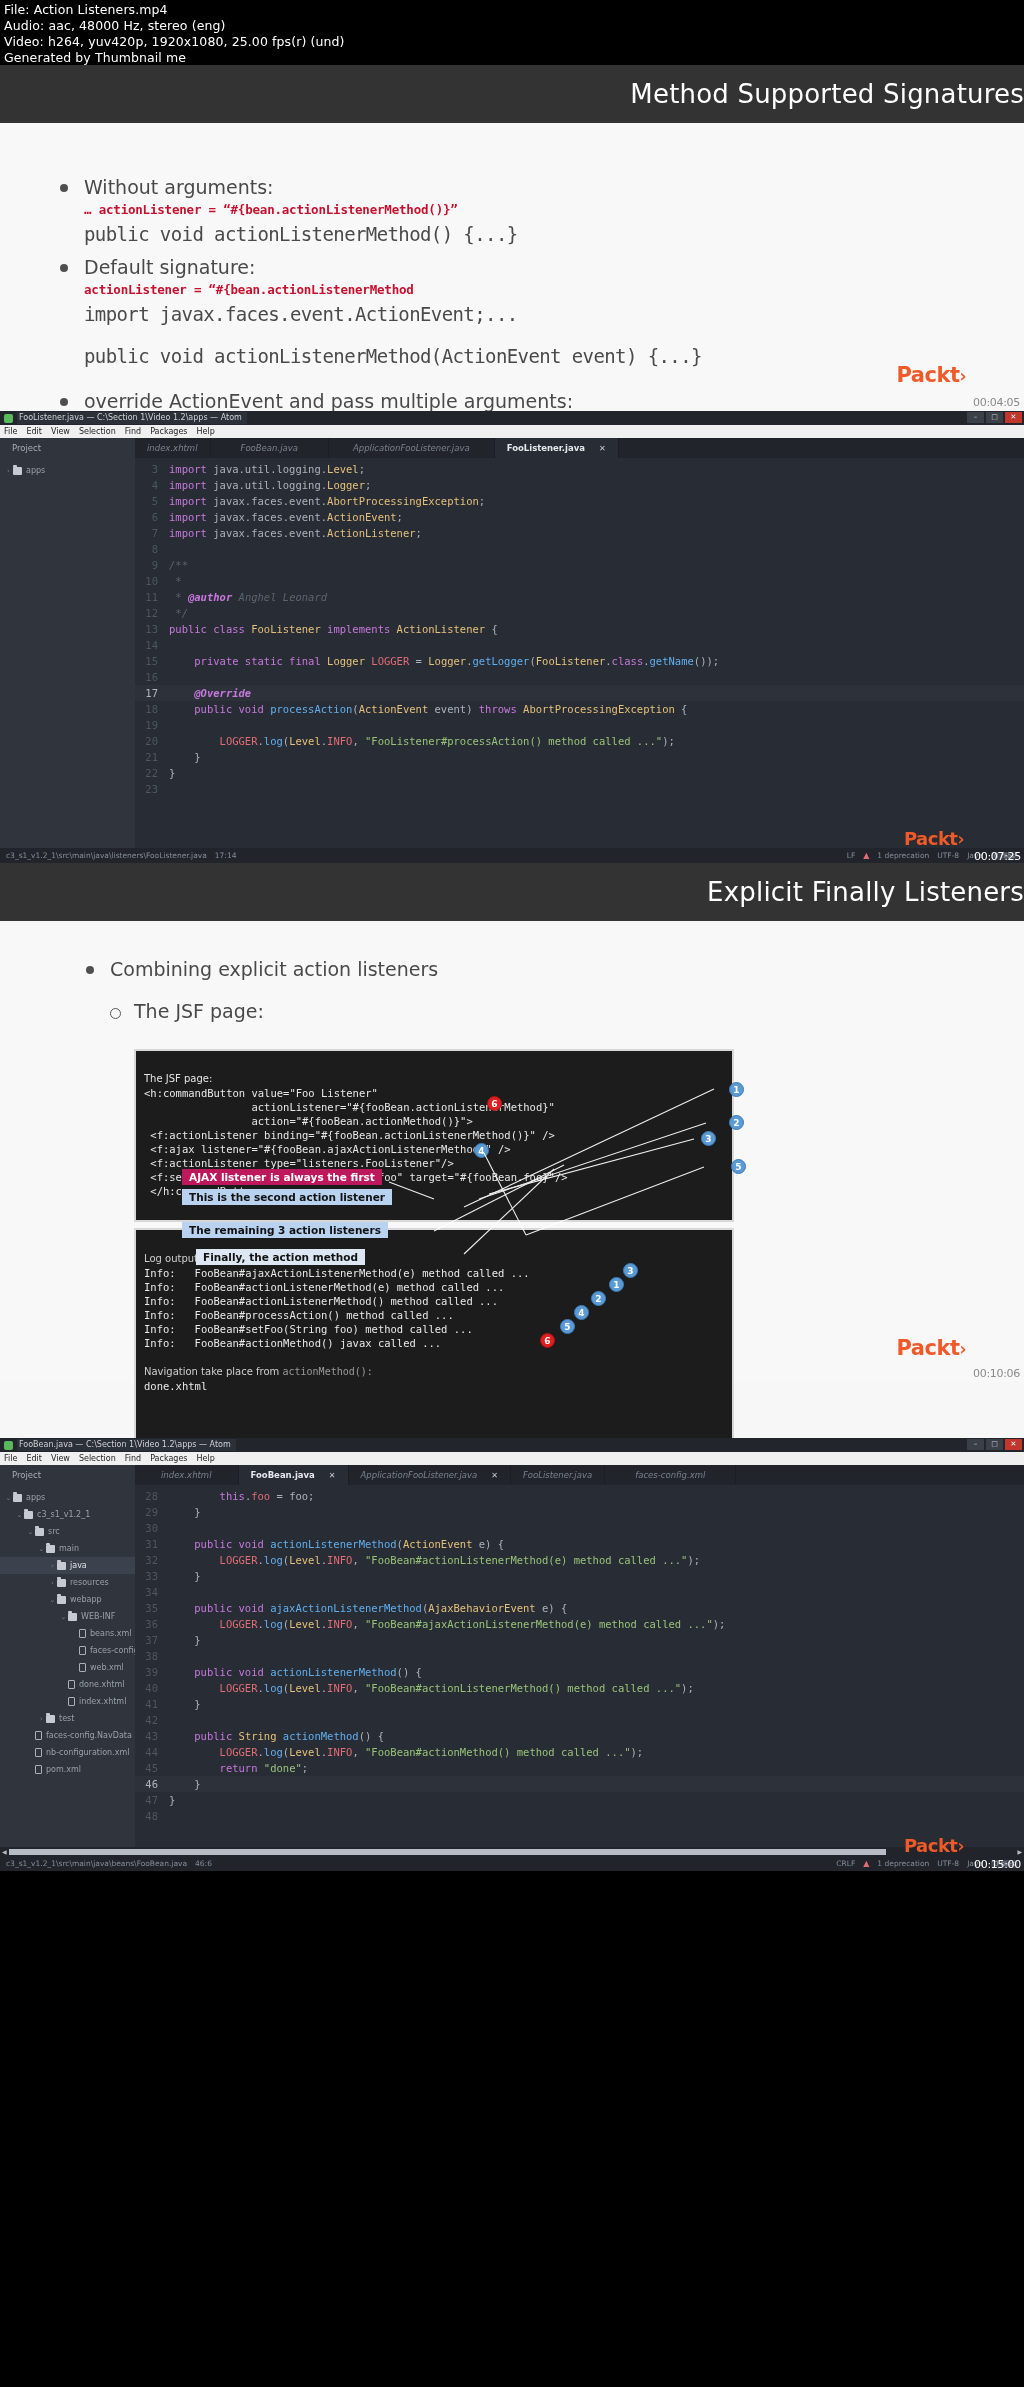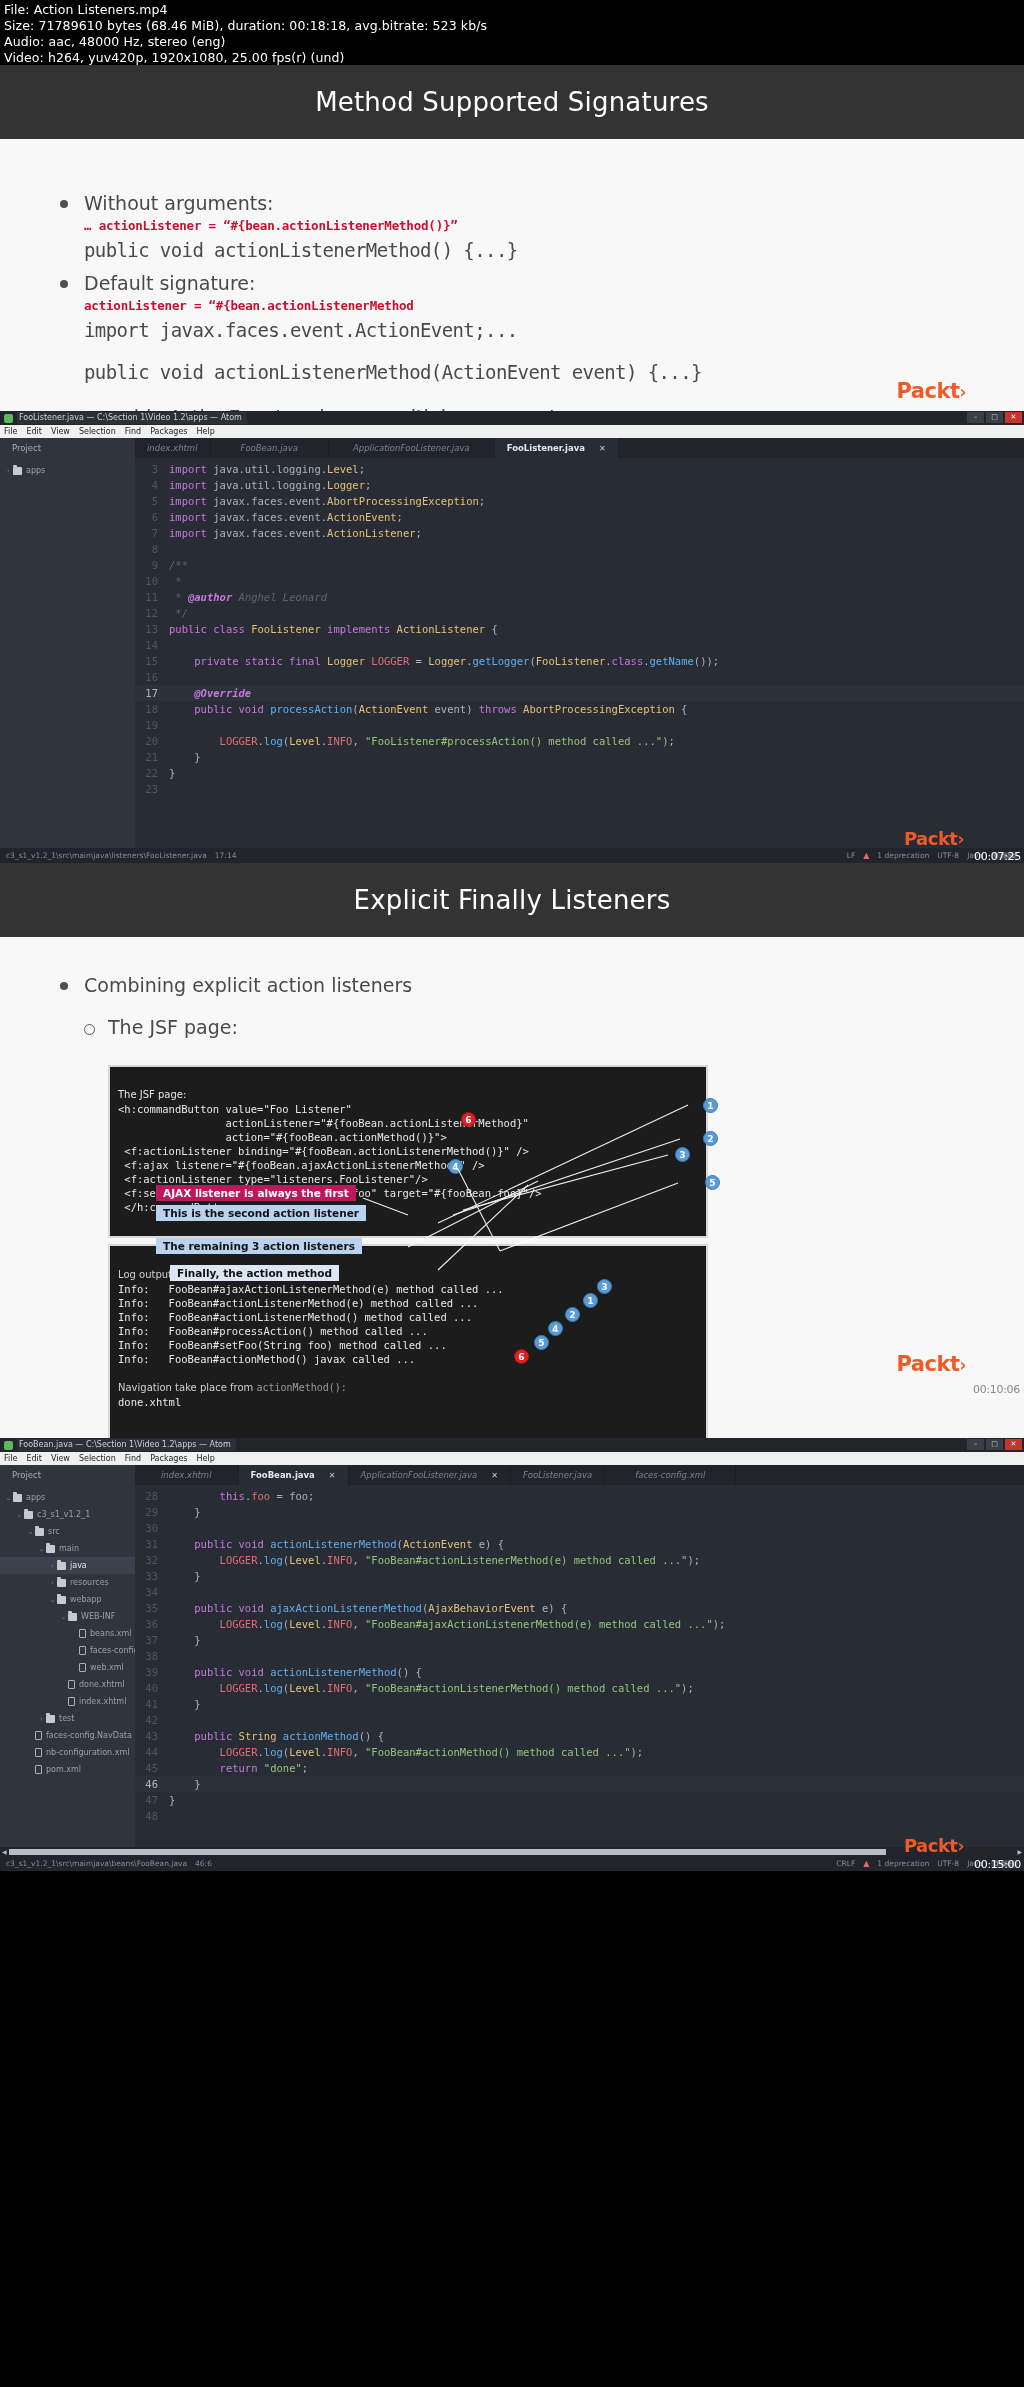--- a/index.html
+++ b/index.html
@@ -20,22 +20,22 @@
     font-size: 12.5px;
     line-height: 16px;
     letter-spacing: 0.1px;
   }
   .meta-line { white-space: nowrap; }
 
   
   .slide { position: relative; background: #f7f7f7; width: 1024px; }
   .slide-title-bar {
     background: #333333;
-    height: 74px;
-    display: flex; align-items: center; justify-content: center;
+    height: 58px;
+    display: flex; align-items: center; justify-content: flex-end;
     position: relative;
   }
   .slide-title {
     color: #ffffff;
     font-size: 26px;
     font-weight: 400;
     font-family: "DejaVu Sans", sans-serif;
     letter-spacing: 0.2px;
   }
   .slide-body { background: #f8f8f8; position: relative; }
@@ -311,21 +311,20 @@
   .callout.light { background: #b9d2ef; color: #111; }
   .callout.pale { background: #dce7f3; color: #111; }
 
   .leader { position: absolute; pointer-events: none; }
 </style>
 </head>
 <body>
 
 <div class="meta-header">
   <div class="meta-line">File: Action Listeners.mp4</div>
-  <div class="meta-line">Size: 71789610 bytes (68.46 MiB), duration: 00:18:18, avg.bitrate: 523 kb/s</div>
   <div class="meta-line">Audio: aac, 48000 Hz, stereo (eng)</div>
   <div class="meta-line">Video: h264, yuv420p, 1920x1080, 25.00 fps(r) (und)</div>
   <div class="meta-line">Generated by Thumbnail me</div>
 </div>
 
 <div class="slide" style="height:346px;">
   <div class="slide-title-bar">
     <div class="slide-title">Method Supported Signatures</div>
   </div>
   <div class="slide-body" style="height:288px;padding:36px 46px 0 46px;">
@@ -449,21 +448,21 @@
       <span>Packt</span><span class="gt">›</span>
     </div>
     <div class="timestamp" style="right:3px;bottom:0px;">00:07:25</div>
   </div>
 </div>
 
 <div class="slide" style="height:575px;">
   <div class="slide-title-bar">
     <div class="slide-title">Explicit Finally Listeners</div>
   </div>
-  <div class="slide-body" style="height:461px;padding:34px 46px 0 46px;position:relative;">
+  <div class="slide-body" style="height:461px;padding:34px 46px 0 72px;position:relative;">
     <ul class="bullets">
       <li class="bullet">
         <div class="b-head">Combining explicit action listeners</div>
       </li>
       <li class="bullet circle" style="margin-top:14px;">
         <div class="b-head">The JSF page:</div>
       </li>
     </ul>
 
     <div class="jsf-wrap" style="margin-top:24px;margin-left:62px;">

